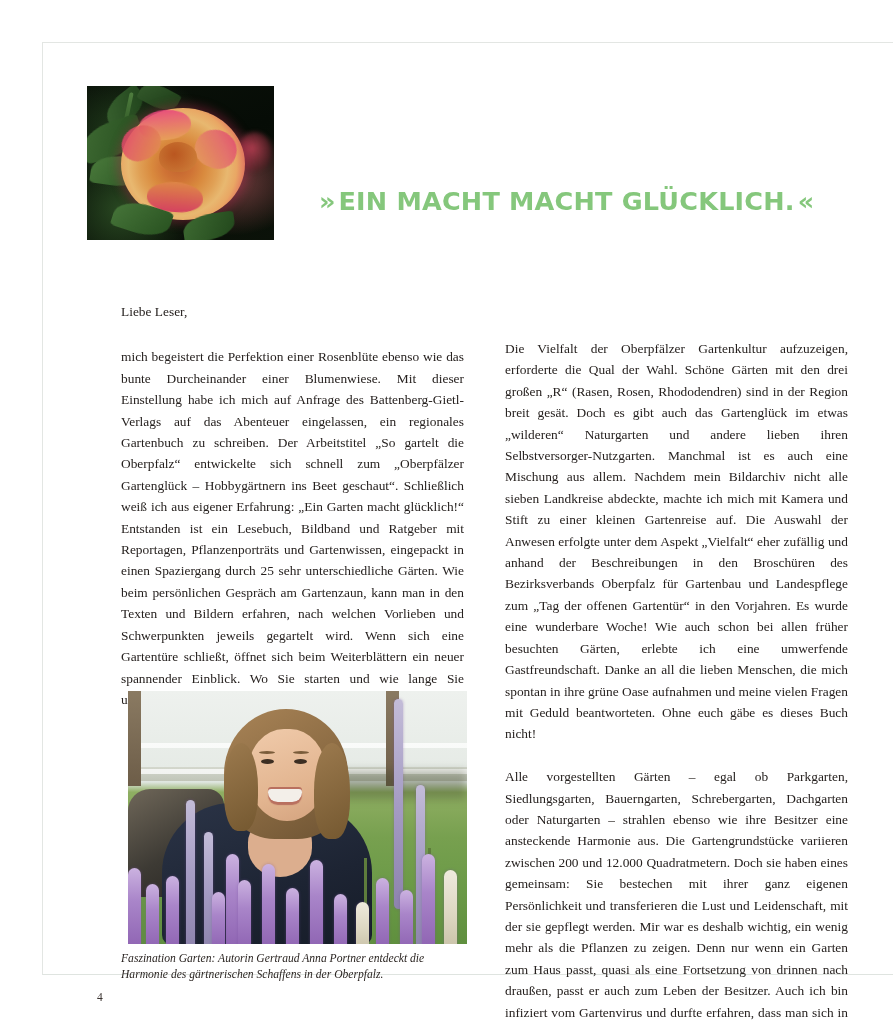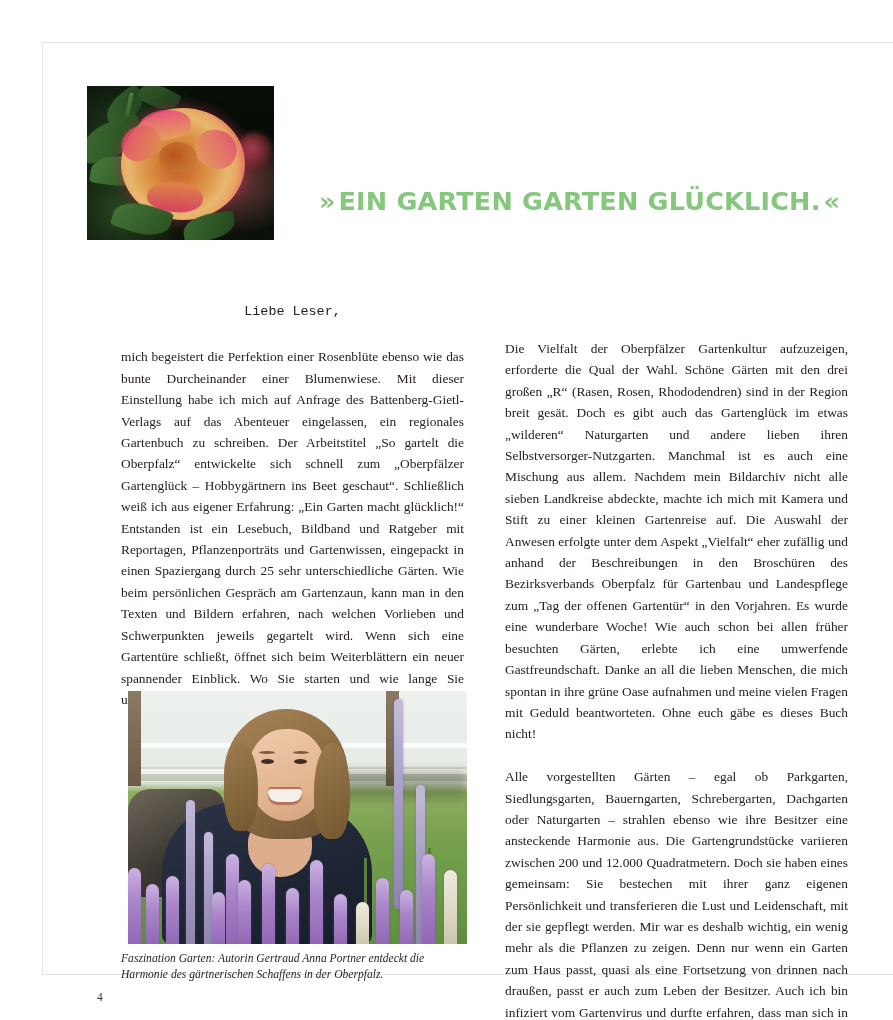--- a/index.html
+++ b/index.html
@@ -131,21 +131,21 @@
     color: #26211f;
     text-align: justify;
     -webkit-hyphens: none;
     hyphens: none;
   }
   #col-left  { left: 78px;  top: 258px; }
   #col-right { left: 462px; top: 295px; }
 
   .col p { margin: 0 0 21.4px 0; }
   .col p:last-child { margin-bottom: 0; }
-  .salutation { margin-bottom: 24px !important; text-align: center; font-family: Liberation Mono, monospace; }
+  .salutation { margin-bottom: 24px !important; text-align: left; }
 
   
   #portrait-photo {
     position: absolute;
     left: 85px;
     top: 648px;
     width: 339px;
     height: 253px;
     overflow: hidden;
     background: #87a86a;
@@ -283,21 +283,21 @@
     <div class="bloom"></div>
     <div class="petal p1"></div>
     <div class="petal p2"></div>
     <div class="petal p3"></div>
     <div class="petal p4"></div>
     <div class="petal c1"></div>
     <div class="leaf l4"></div>
     <div class="leaf l5"></div>
   </div>
 
-  <div id="heading"><span class="guil guil-left">»</span><span>EIN GARTEN GARTEN GLÜCKLICH.</span><span class="guil guil-right">«</span></div>
+  <div id="heading"><span class="guil guil-left">»</span><span>EIN MACHT MACHT GLÜCKLICH.</span><span class="guil guil-right">«</span></div>
 
   <div class="col" id="col-left">
     <p class="salutation">Liebe Leser,</p>
     <p>mich begeistert die Perfektion einer Rosenblüte ebenso wie das bunte Durcheinander einer Blumenwiese. Mit dieser Einstellung habe ich mich auf Anfrage des Battenberg-Gietl-Verlags auf das Abenteuer eingelassen, ein regionales Gartenbuch zu schreiben. Der Arbeitstitel „So gartelt die Oberpfalz“ entwickelte sich schnell zum „Oberpfälzer Gartenglück – Hobbygärtnern ins Beet geschaut“. Schließlich weiß ich aus eigener Erfahrung: „Ein Garten macht glücklich!“ Entstanden ist ein Lesebuch, Bildband und Ratgeber mit Reportagen, Pflanzenporträts und Gartenwissen, eingepackt in einen Spaziergang durch 25 sehr unterschiedliche Gärten. Wie beim persönlichen Gespräch am Gartenzaun, kann man in den Texten und Bildern erfahren, nach welchen Vorlieben und Schwerpunkten jeweils gegartelt wird. Wenn sich eine Gartentüre schließt, öffnet sich beim Weiterblättern ein neuer spannender Einblick. Wo Sie starten und wie lange Sie unterwegs sind, entscheiden Sie selbst.</p>
   </div>
 
   <div class="col" id="col-right">
     <p>Die Vielfalt der Oberpfälzer Gartenkultur aufzuzeigen, erforderte die Qual der Wahl. Schöne Gärten mit den drei großen „R“ (Rasen, Rosen, Rhododendren) sind in der Region breit gesät. Doch es gibt auch das Gartenglück im etwas „wilderen“ Naturgarten und andere lieben ihren Selbstversorger-Nutzgarten. Manchmal ist es auch eine Mischung aus allem. Nachdem mein Bildarchiv nicht alle sieben Landkreise abdeckte, machte ich mich mit Kamera und Stift zu einer kleinen Gartenreise auf. Die Auswahl der Anwesen erfolgte unter dem Aspekt „Vielfalt“ eher zufällig und anhand der Beschreibungen in den Broschüren des Bezirksverbands Oberpfalz für Gartenbau und Landespflege zum „Tag der offenen Gartentür“ in den Vorjahren. Es wurde eine wunderbare Woche! Wie auch schon bei allen früher besuchten Gärten, erlebte ich eine umwerfende Gastfreundschaft. Danke an all die lieben Menschen, die mich spontan in ihre grüne Oase aufnahmen und meine vielen Fragen mit Geduld beantworteten. Ohne euch gäbe es dieses Buch nicht!</p>
     <p>Alle vorgestellten Gärten – egal ob Parkgarten, Siedlungsgarten, Bauerngarten, Schrebergarten, Dachgarten oder Naturgarten – strahlen ebenso wie ihre Besitzer eine ansteckende Harmonie aus. Die Gartengrundstücke variieren zwischen 200 und 12.000 Quadratmetern. Doch sie haben eines gemeinsam: Sie bestechen mit ihrer ganz eigenen Persönlichkeit und transferieren die Lust und Leidenschaft, mit der sie gepflegt werden. Mir war es deshalb wichtig, ein wenig mehr als die Pflanzen zu zeigen. Denn nur wenn ein Garten zum Haus passt, quasi als eine Fortsetzung von drinnen nach draußen, passt er auch zum Leben der Besitzer. Auch ich bin infiziert vom Gartenvirus und durfte erfahren, dass man sich in einem Garten immer wieder selbst ver-</p>
   </div>

